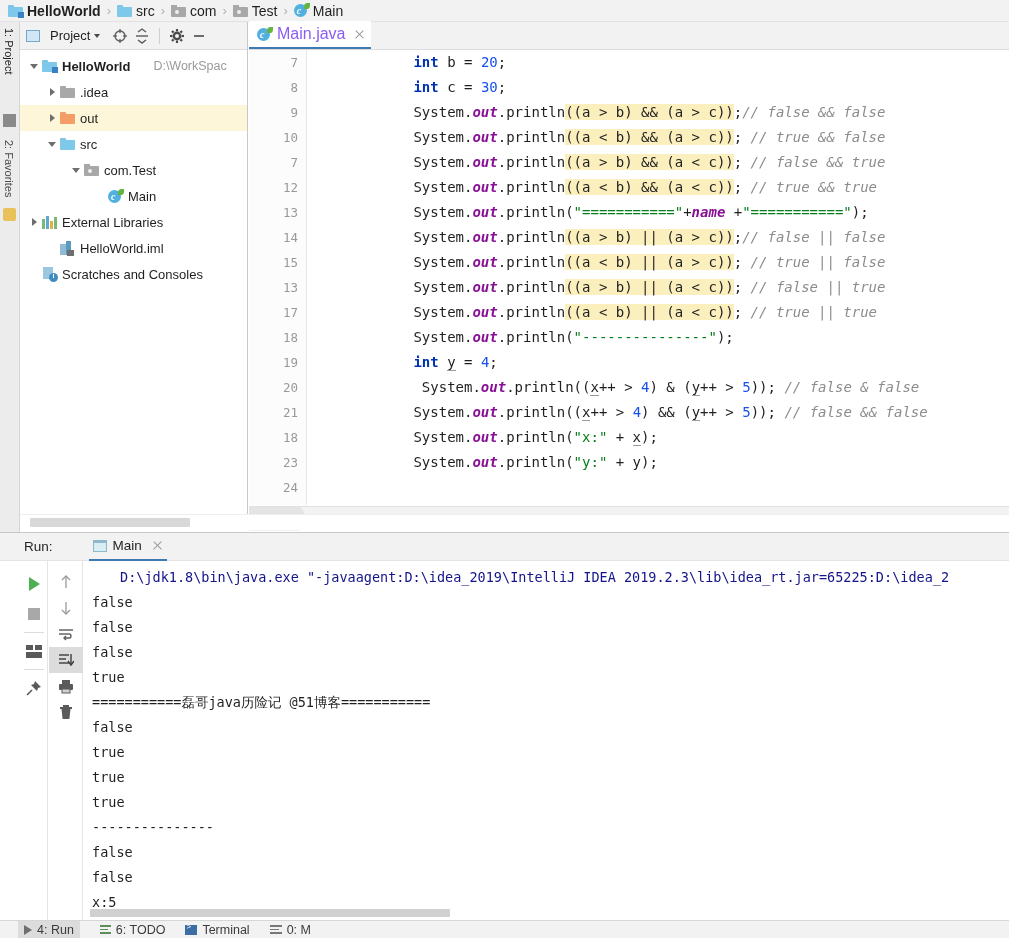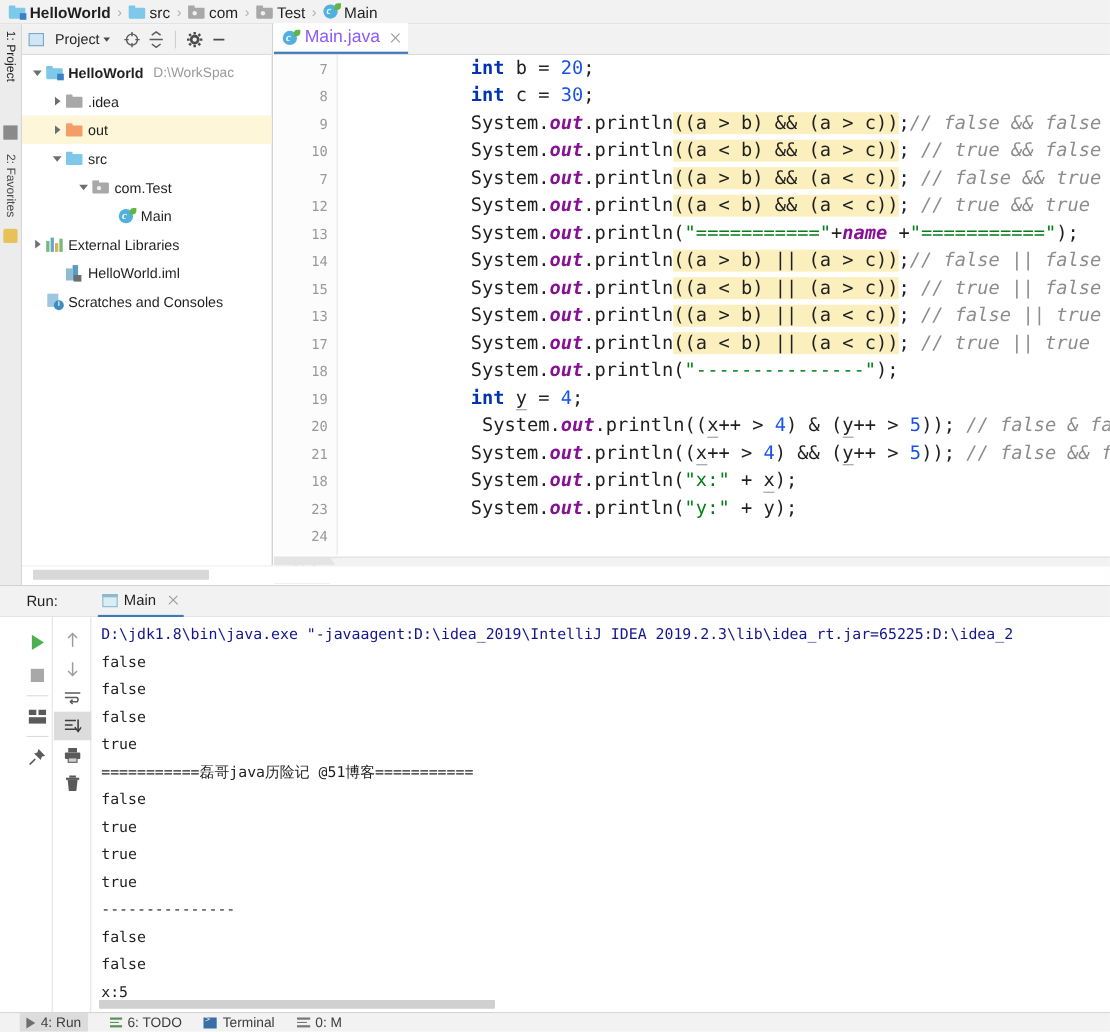--- a/index.html
+++ b/index.html
@@ -93,21 +93,21 @@
     height: 26px; display: flex; align-items: center; white-space: nowrap;
     padding-right: 4px;
   }
   .tnode.highlight { background: #fdf6d8; }
   .tw { width: 16px; height: 26px; display: flex; align-items: center; justify-content: center; flex: none; }
   .chev { width: 0; height: 0; }
   .chev-right { border-left: 5px solid #6e6e6e; border-top: 4px solid transparent; border-bottom: 4px solid transparent; }
   .chev-down { border-top: 5px solid #6e6e6e; border-left: 4px solid transparent; border-right: 4px solid transparent; }
   .tlabel { margin-left: 5px; }
   .tlabel.bold { font-weight: bold; }
-  .tsub { margin-left: 9px; color: #9a9a9a; font-size: 12.5px; }
+  .tsub { margin-left: 23px; color: #9a9a9a; font-size: 12.5px; }
 
   .ico-iml { width: 15px; height: 14px; position: relative; }
   .ico-iml .b1 { position: absolute; left: 0; top: 3px; width: 6px; height: 11px; background: #8fbcd4; }
   .ico-iml .b2 { position: absolute; left: 6px; top: 0px; width: 5px; height: 14px; background: #5b9bc0; }
   .ico-iml .b3 { position: absolute; left: 7px; bottom: -1px; width: 7px; height: 6px; background: #6e6e6e; }
   .ico-lib { width: 15px; height: 14px; position: relative; }
   .ico-lib i { position: absolute; bottom: 0; width: 3px; display: block; }
   .ico-scr { width: 15px; height: 14px; position: relative; }
   .ico-scr .pg { position: absolute; left: 1px; top: 0; width: 10px; height: 12px; background: #9dc7e0; }
   .ico-scr .clk { position: absolute; right: -1px; bottom: -1px; width: 9px; height: 9px; border-radius: 50%; background: #3f8dc0; }
@@ -137,21 +137,21 @@
     background: #fcfcfc; border-right: 1px solid #e8e8e8;
   }
   .gutter2 { position: absolute; left: 59px; top: 0; width: 38px; height: 455px; background: #ffffff; }
   .gline {
     height: 25px; line-height: 25px; text-align: right; padding-right: 8px;
     color: #999999; font-family: "DejaVu Sans Mono", monospace; font-size: 12.5px;
   }
   .codecol { position: absolute; left: 97px; top: 0; width: 663px; height: 455px; }
   .cline {
     height: 25px; line-height: 25px; white-space: pre;
-    font-family: "DejaVu Sans Mono", monospace; font-size: 17px; color: #1f1f1f;
+    font-family: "DejaVu Sans Mono", monospace; font-size: 14px; color: #1f1f1f;
   }
   .kw { color: #0033b3; font-weight: bold; }
   .num { color: #1750eb; }
   .str { color: #047d18; }
   .fld { color: #871094; font-style: italic; font-weight: bold; }
   .var-u { border-bottom: 1px solid #9a9a9a; }
   .cmt { color: #8c8c8c; font-style: italic; }
   .hl { background: #fcefbe; }
   .breadbar {
     position: absolute; left: 0; bottom: 0; width: 760px; height: 24px;
@@ -207,21 +207,21 @@
 
   .console {
     position: absolute; top: 28px; left: 84px; width: 925px; height: 360px;
     overflow: hidden; background: #ffffff; padding-top: 4px;
   }
   .coline {
     height: 25px; line-height: 25px; white-space: pre;
     font-family: "DejaVu Sans Mono", monospace; font-size: 13.5px; color: #1f1f1f;
     padding-left: 8px;
   }
-  .coline.cmdline { color: #14148c; }
+  .coline.cmdline { color: #14148c; margin-left: 28px; }
   .con-hscroll {
     position: absolute; left: 84px; bottom: 2px; width: 925px; height: 10px;
   }
   .con-hscroll .thumb {
     position: absolute; left: 6px; top: 1px; width: 360px; height: 8px;
     background: #d0d0d0; border-radius: 1px;
   }
 
   
   .statusbar {

